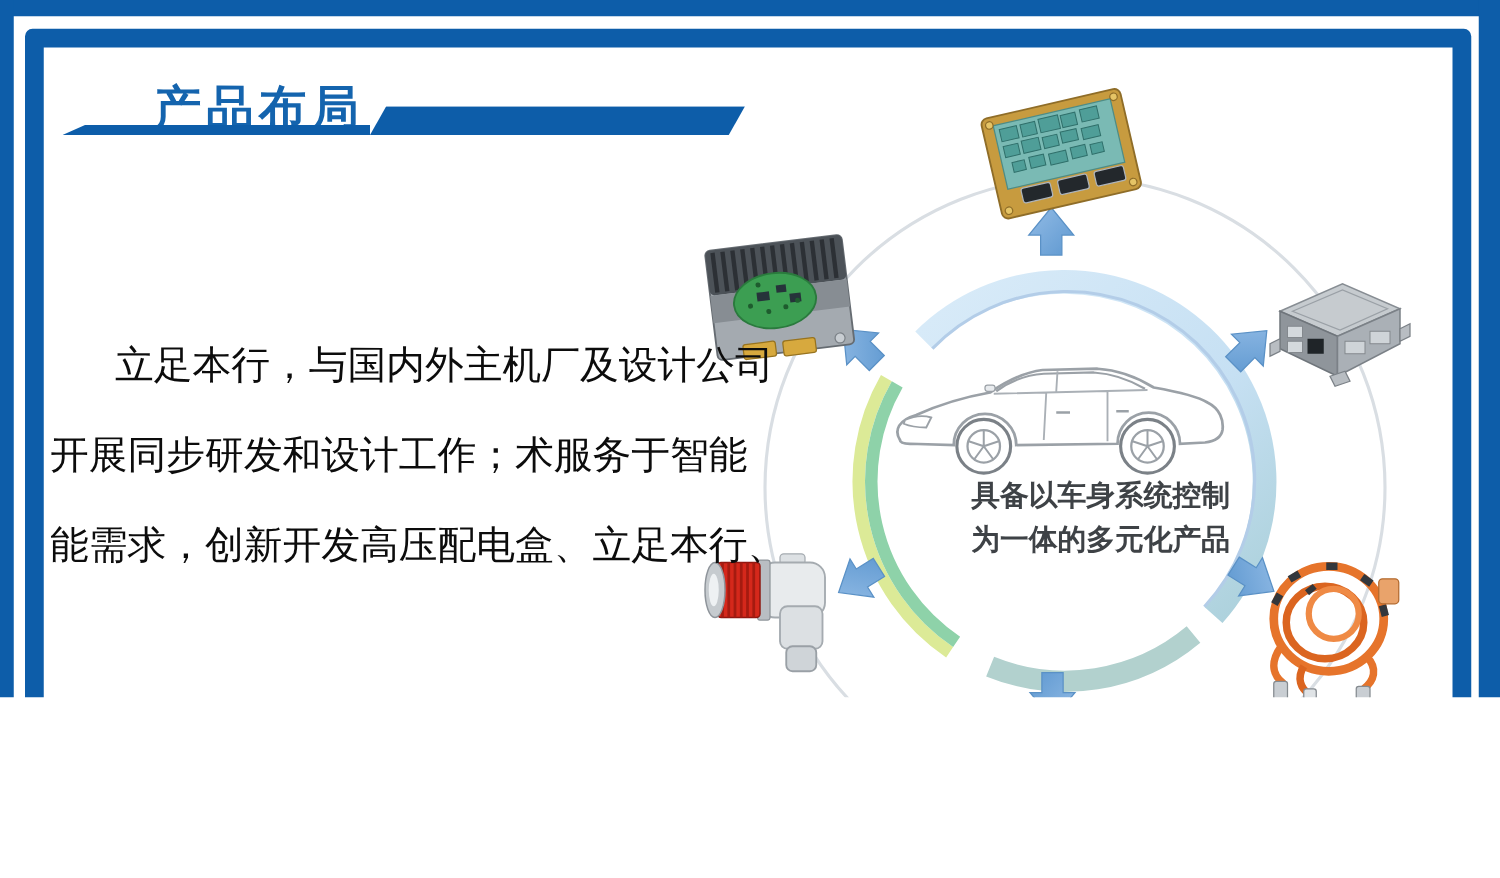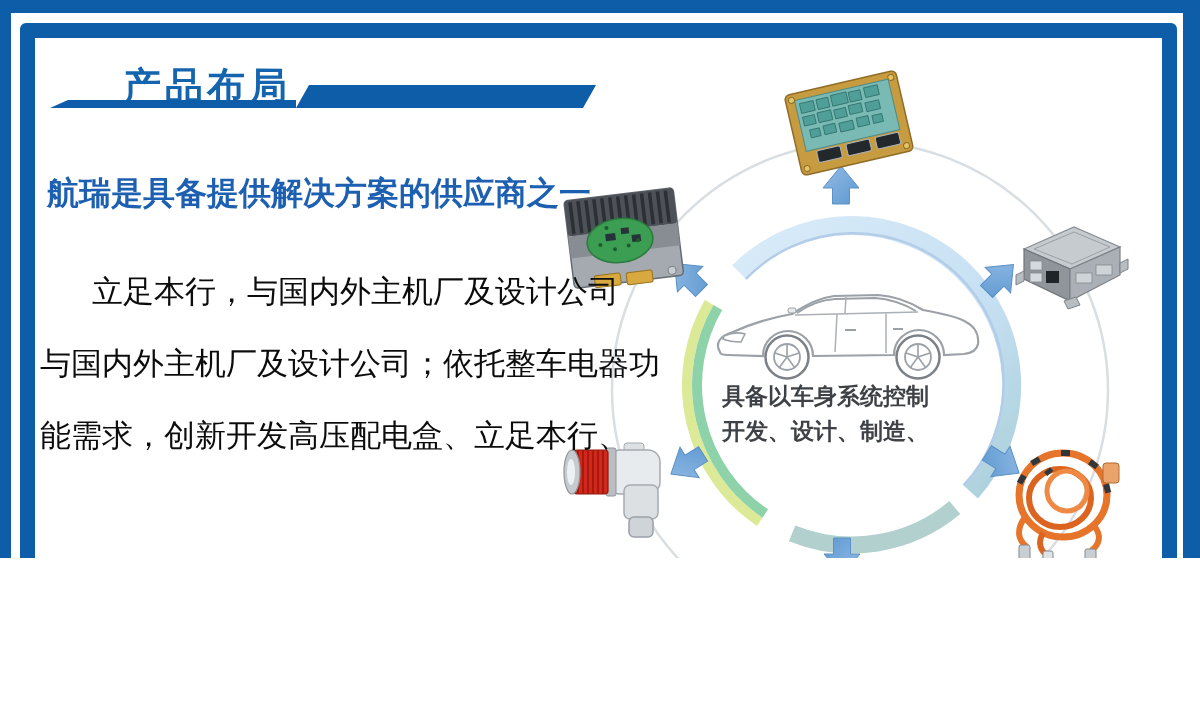--- a/index.html
+++ b/index.html
@@ -17,45 +17,44 @@
   .banner-underline{position:absolute;left:50px;top:100px;width:246px;height:8px;background:#0d5da9;
                 clip-path:polygon(18px 0,100% 0,100% 100%,0 100%);z-index:3;}
   .banner-bar{position:absolute;left:296px;top:85px;width:300px;height:23px;background:#0d5da9;
                 clip-path:polygon(13px 0,100% 0,calc(100% - 13px) 100%,0 100%);z-index:3;}
   .headline{position:absolute;left:47px;top:172px;font-size:32px;font-weight:bold;color:#1d5fb0;
             font-family:"Liberation Serif","DejaVu Serif",serif;white-space:nowrap;z-index:3;}
   .body-text{position:absolute;left:40px;top:256px;font-size:31px;line-height:72px;color:#0c0c0c;
              font-family:"Liberation Serif","DejaVu Serif",serif;z-index:3;}
   .body-text .line{white-space:nowrap;}
   .body-text .line.first{padding-left:52px;}
-  .caption{position:absolute;left:722px;top:379px;width:262px;text-align:left;font-size:23px;
+  .caption{position:absolute;left:722px;top:379px;width:262px;text-align:right;font-size:23px;
            line-height:35px;font-weight:bold;color:#3e4246;z-index:4;}
   .diagram-svg{position:absolute;left:0;top:0;width:1200px;height:702px;z-index:2;}
 </style>
 </head>
 <body>
 
 <div class="canvas">
 
   <div class="bp outer-top"></div>
   <div class="bp outer-left"></div>
   <div class="bp outer-right"></div>
   <div class="bp outer-bottom"></div>
 
   <div class="inner-frame"></div>
 
   <div class="banner-title">产品布局</div>
   <div class="banner-underline"></div>
   <div class="banner-bar"></div>
 
-  <div class="headline">航瑞是具备提供解决方案的供应商之一</div>
 
   <div class="body-text">
     <div class="line first">立足本行，与国内外主机厂及设计公司</div>
-    <div class="line">与国内外主机厂及设计公司；依托整车电器功</div>
+    <div class="line">开展同步研发和设计工作；术服务于智能</div>
     <div class="line">能需求，创新开发高压配电盒、立足本行、</div>
   </div>
 
   <svg class="diagram-svg" viewBox="0 0 1200 702">
     <defs>
       <linearGradient id="blueArcGrad" gradientUnits="userSpaceOnUse" x1="740" y1="260" x2="975" y2="500">
         <stop offset="0" stop-color="#d7eaf8"></stop>
         <stop offset="0.6" stop-color="#c6e0f3"></stop>
         <stop offset="1" stop-color="#aed2dd"></stop>
       </linearGradient>
@@ -215,16 +214,16 @@
       <rect x="-16" y="-39" width="10" height="48" rx="2" fill="#b9bec3" stroke="#8f959b" stroke-width="1"></rect>
       <rect x="-48" y="-37" width="34" height="44" rx="3" fill="#d5281b" stroke="#8e1710" stroke-width="1.2"></rect>
       <path d="M-44 -37 V7 M-39 -37 V7 M-34 -37 V7 M-29 -37 V7 M-24 -37 V7 M-19 -37 V7" stroke="#a51b10" stroke-width="2.2"></path>
       <ellipse cx="-50" cy="-15" rx="8" ry="22" fill="#c6cbcf" stroke="#8f959b" stroke-width="1.2"></ellipse>
       <ellipse cx="-51" cy="-15" rx="4" ry="13" fill="#eef1f3"></ellipse>
     </g>
   </svg>
 
   <div class="caption">
     <div>具备以车身系统控制</div>
-    <div>开发、设计、制造、</div>
+    <div>为一体的多元化产品</div>
   </div>
 
 </div>
 
 </body></html>

